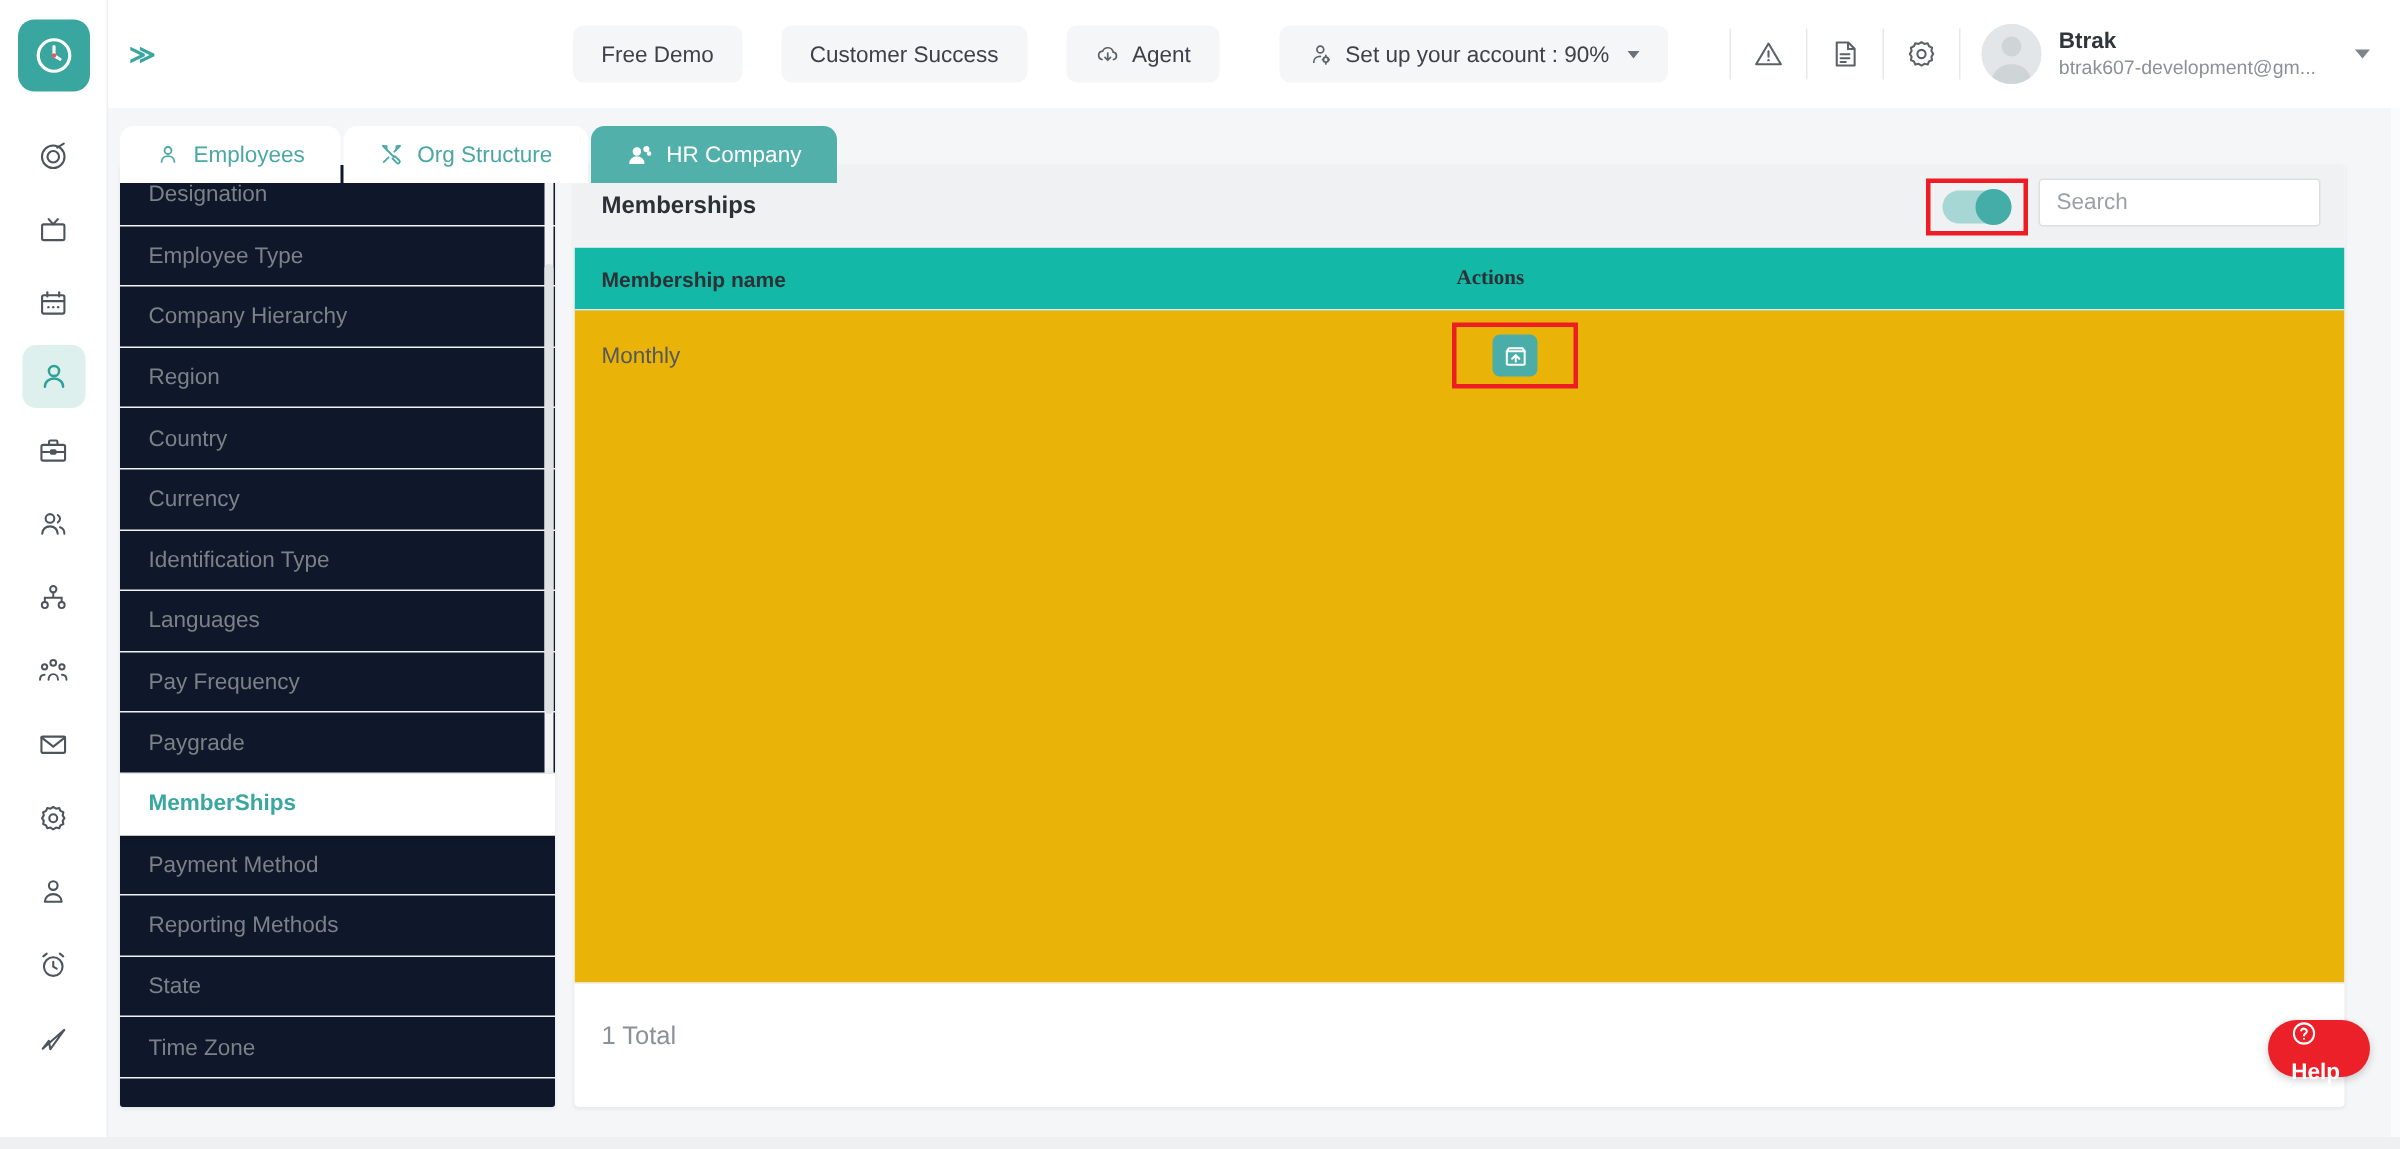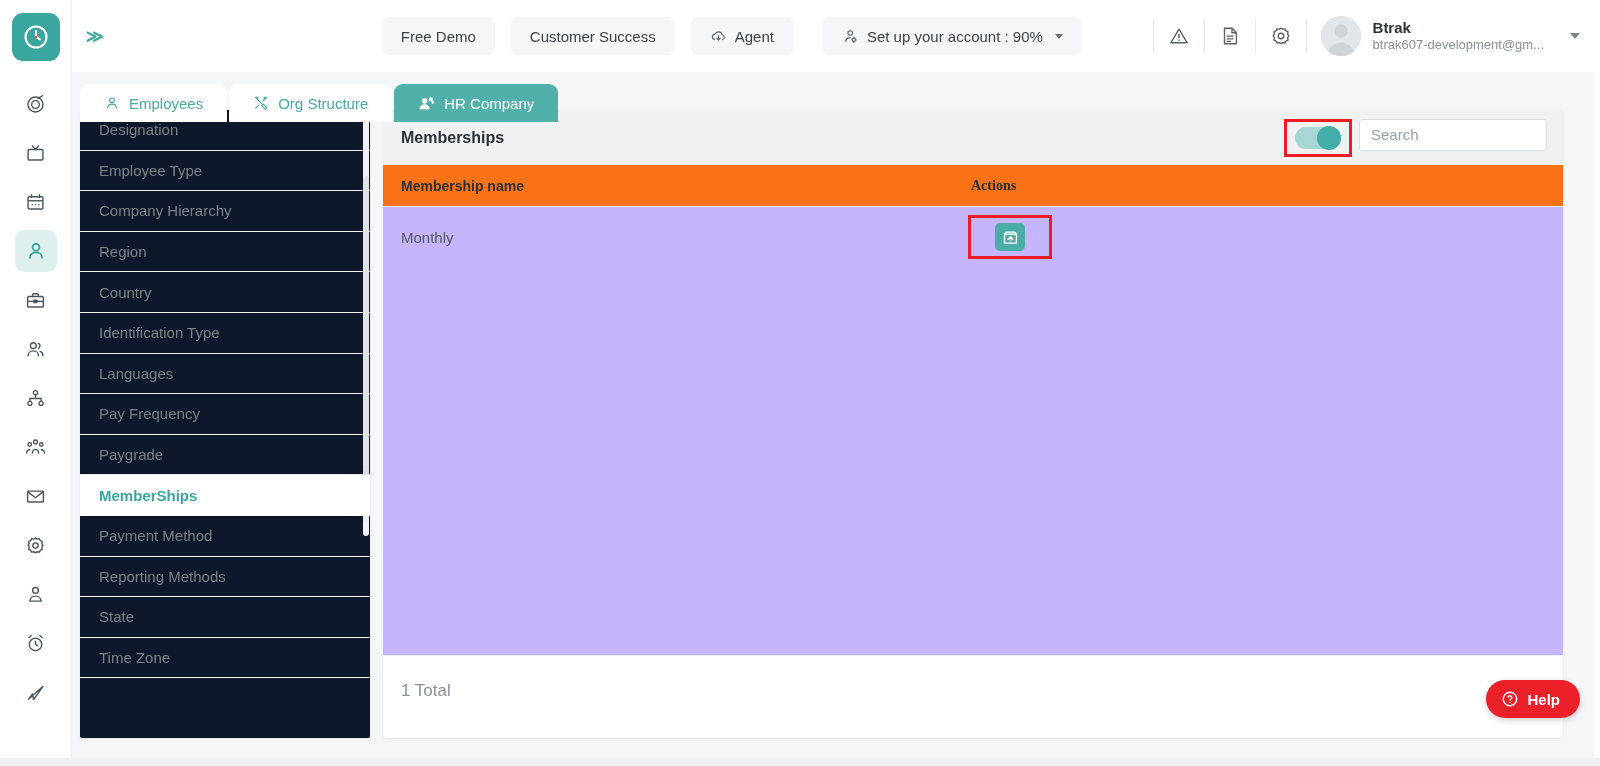--- a/index.html
+++ b/index.html
@@ -57,21 +57,21 @@
   .expand-chevrons {
     margin-left: 14px;
     color: #3aa6a0;
     font-size: 17px;
     letter-spacing: -2px;
     font-weight: 700;
     cursor: pointer;
     user-select: none;
   }
   .topbar-center {
-    display: flex; align-items: center; gap: 16px;
+    display: flex; align-items: center; gap: 26px;
     margin-left: 280px;
   }
   .pill {
     background: #f5f6f7;
     border-radius: 7px;
     padding: 0 19px;
     height: 38px;
     display: flex; align-items: center; gap: 8px;
     font-size: 15px;
     color: #3c4247;
@@ -232,29 +232,29 @@
     padding: 0 11px;
     font-size: 15px;
     color: #2c3136;
     outline: none;
     font-family: "Liberation Sans", sans-serif;
   }
   .search-box::placeholder { color: #9aa0a5; }
 
   .table-head {
     height: 42px;
-    background: #f97316;
+    background: #14b8a6;
     border-bottom: 1px solid #e7eaec;
     display: flex; align-items: center;
     font-size: 14px; font-weight: 700; color: #2c3136;
   }
   .col-name { width: 588px; padding-left: 18px; }
   .col-actions { width: 200px; font-family: Liberation Serif, serif; }
 
-  .table-body { background: #c4b5fd; height: 448px; }
+  .table-body { background: #eab308; height: 448px; }
   .trow {
     height: 60px;
     display: flex; align-items: center;
     font-size: 15px; color: #53585d;
   }
   .cell-name { width: 588px; padding-left: 18px; }
   .cell-actions { width: 200px; display: flex; align-items: center; }
   .action-hl {
     border: 3px solid #ee1c25;
     padding: 5px 24px;
@@ -277,25 +277,26 @@
     font-size: 17px;
     color: #8b9196;
   }
 
   
   .help-btn {
     position: absolute; right: 20px; bottom: 48px;
     height: 38px;
     background: #ec2028;
     border-radius: 19px;
-    display: flex; align-items: center; gap: 8px;
+    display: flex; align-items: flex-start; gap: 8px;
     padding: 0 20px 0 15px;
     color: #ffffff; font-size: 15px; font-weight: 600;
     cursor: pointer;
     box-shadow: 0 2px 6px rgba(0,0,0,0.2);
+    flex-direction: column;
   }
 
   
   .page-scroll {
     position: absolute; right: 0; top: 72px;
     width: 6px; height: 694px;
     background: #fafbfc;
   }
   .bottom-strip {
     position: absolute; left: 0; bottom: 0;
@@ -585,20 +586,23 @@
           <span>Employee Type</span>
         </div>
         <div class="side-item">
           <span>Company Hierarchy</span>
         </div>
         <div class="side-item">
           <span>Region</span>
         </div>
         <div class="side-item">
           <span>Country</span>
+        </div>
+        <div class="side-item">
+          <span>Currency</span>
         </div>
         <div class="side-item">
           <span>Identification Type</span>
         </div>
         <div class="side-item">
           <span>Languages</span>
         </div>
         <div class="side-item">
           <span>Pay Frequency</span>
         </div>

